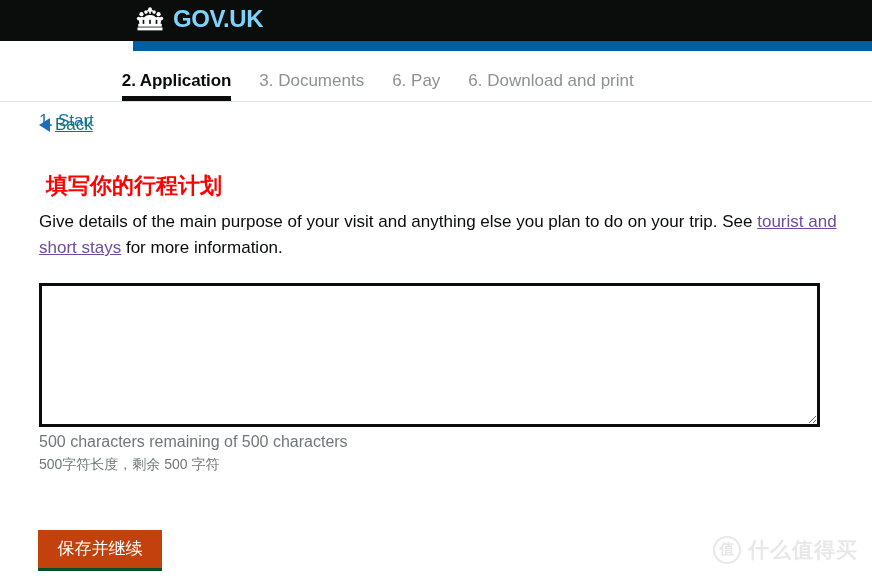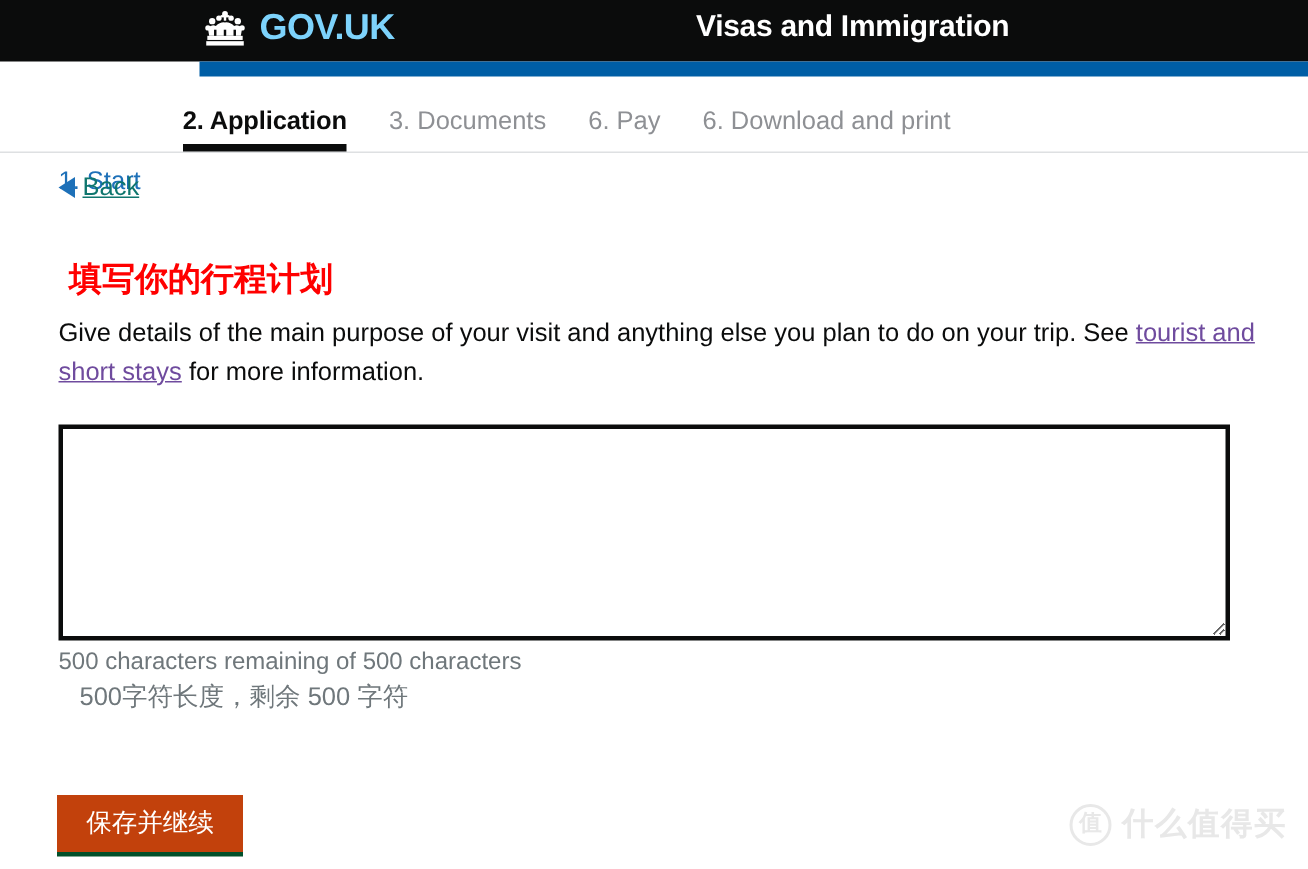--- a/index.html
+++ b/index.html
@@ -190,24 +190,24 @@
     position: absolute;
     left: 39px;
     top: 430px;
     color: #6f777b;
     font-size: 16px;
     line-height: 23px;
     white-space: nowrap;
   }
   .counter-cn {
     position: absolute;
-    left: 53px;
+    left: 39px;
     top: 453px;
     color: #6f777b;
-    font-size: 17px;
+    font-size: 14px;
     line-height: 23px;
     white-space: nowrap;
   }
 
   
   .submit-btn {
     position: absolute;
     left: 38px;
     top: 530px;
     min-width: 124px;
@@ -274,21 +274,20 @@
         <path d="M4 16 Q7 12 10.5 14 Q14 10.5 18 11 Q22 10.5 25.5 14 Q29 12 32 16 L31 22 L5 22 Z"></path>
         <rect x="3.5" y="22" width="29" height="3.4"></rect>
         <rect x="2.6" y="26.4" width="30.8" height="3.6"></rect>
         <rect x="9" y="17" width="2" height="5" fill="#0b0c0c"></rect>
         <rect x="17" y="17" width="2" height="5" fill="#0b0c0c"></rect>
         <rect x="25" y="17" width="2" height="5" fill="#0b0c0c"></rect>
       </g>
     </svg>
     <span class="brand-text">GOV.UK</span>
   </div>
-  <div class="service-title">Visas and Immigration</div>
 </div>
 <div class="blue-bar"></div>
 
 <div class="stepnav">
   <div class="steps">
     <div class="step done">1. Start</div>
     <div class="step current">2. Application</div>
     <div class="step upcoming">3. Documents</div>
     <div class="step upcoming">6. Pay</div>
     <div class="step upcoming">6. Download and print</div>

